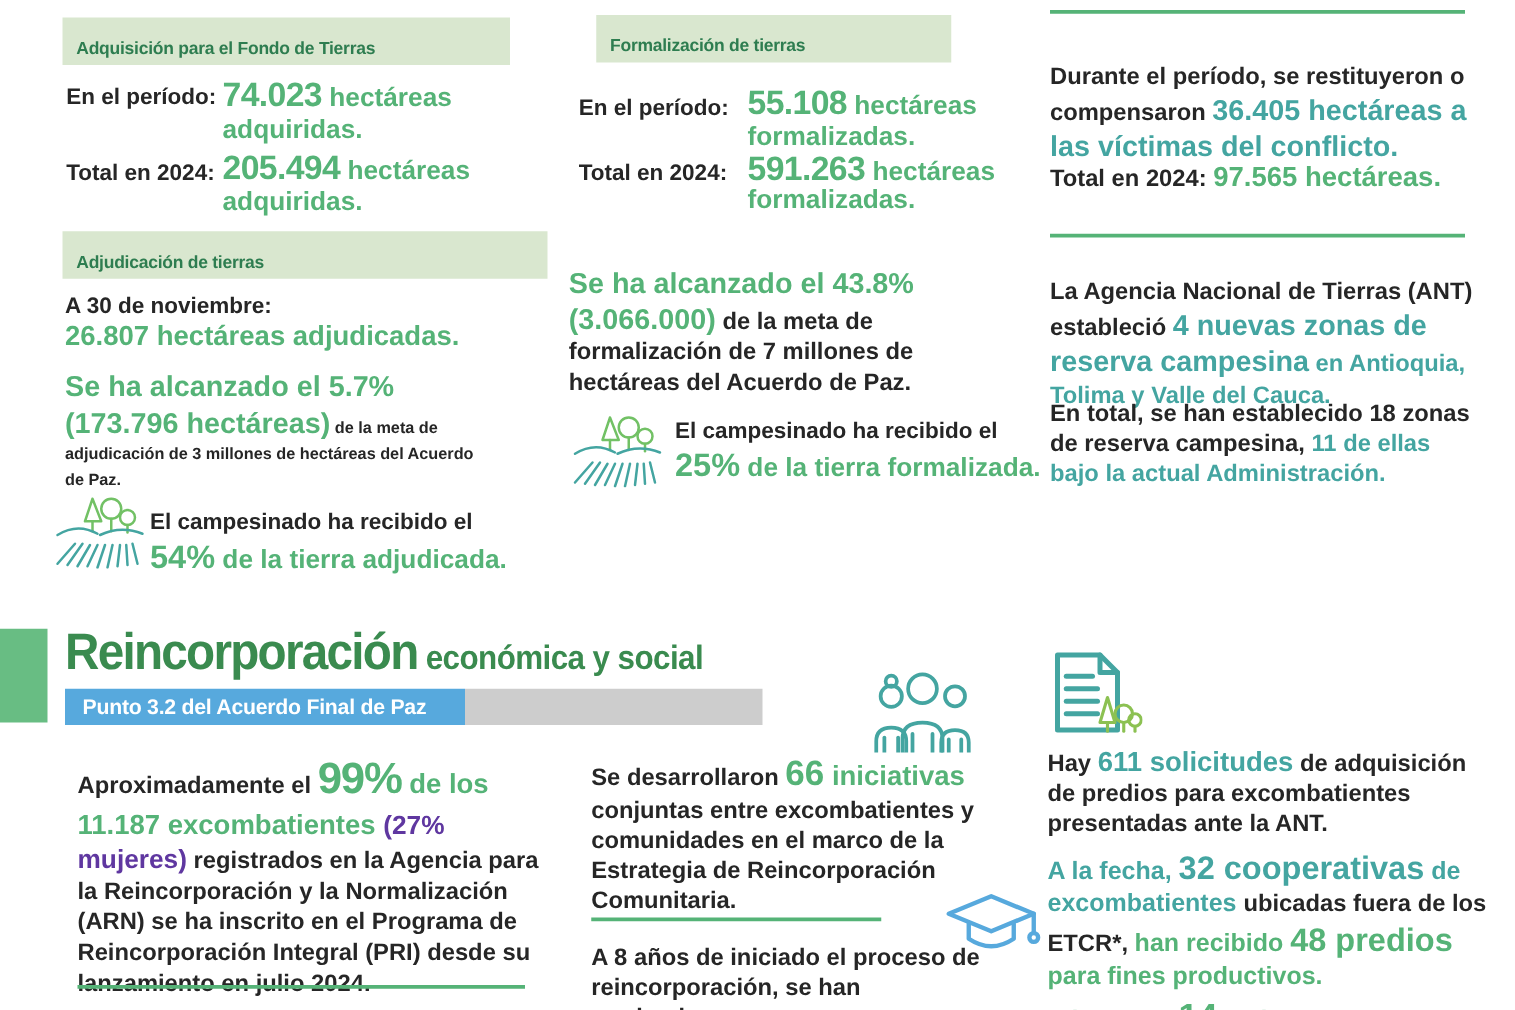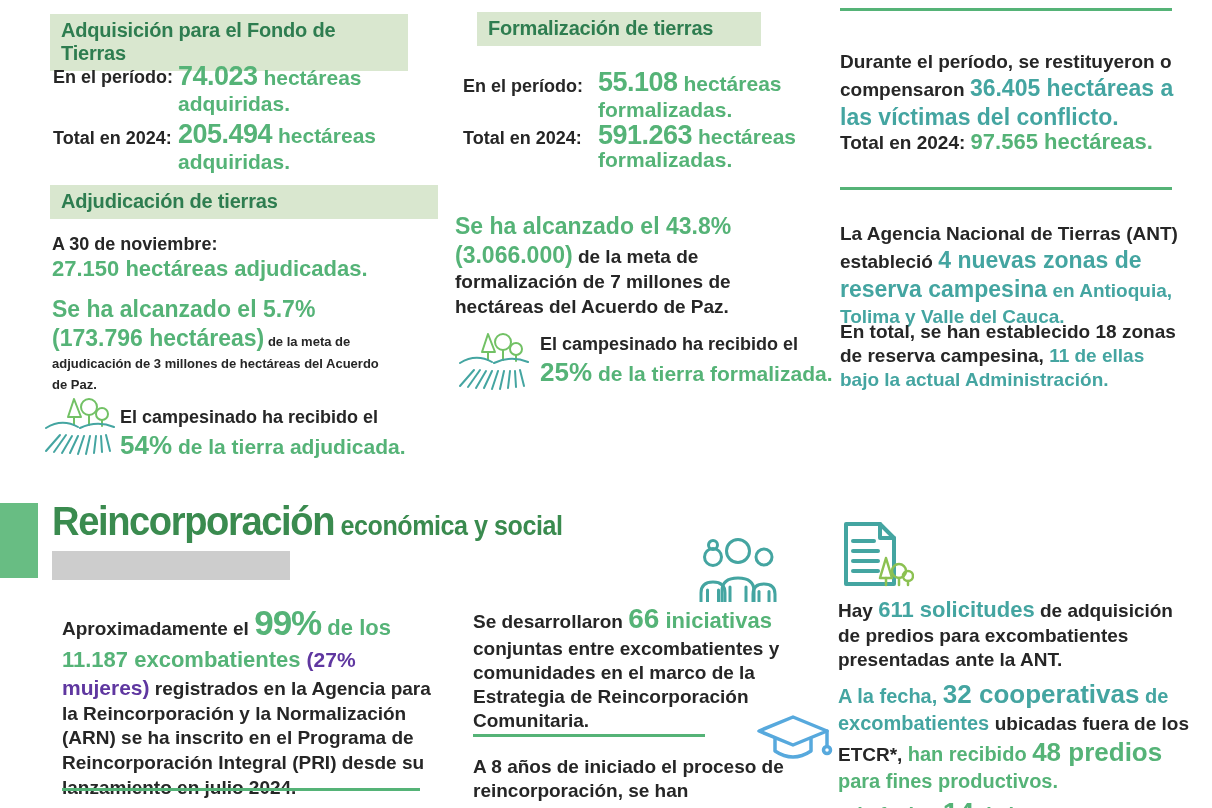--- a/index.html
+++ b/index.html
@@ -21,22 +21,22 @@
     overflow:hidden;
     background:#ffffff;
     font-family:"Liberation Sans","DejaVu Sans",sans-serif;
     font-weight:bold;
     color:var(--ink);
   }
   .abs{position:absolute;}
   .hbox{
     background:var(--lightbg);
     color:var(--darkgreen);
-    font-size:20px;
-    padding:5px 11px 6px 11px;
+    font-size:14px;
+    padding:16px 11px 6px 11px;
     letter-spacing:-0.2px;
   }
   .lbl{font-size:18px;color:var(--ink);}
   .bignum{font-size:27px;color:var(--green);letter-spacing:-0.5px;}
   .valtxt{font-size:21px;color:var(--green);}
   .g{color:var(--green);}
   .t{color:var(--teal);margin-top:48px;}
   .p{color:var(--purple);}
   .k{color:var(--ink);}
   .para{line-height:1.27;}
@@ -67,21 +67,21 @@
 <div class="abs lbl" style="left:53px;top:128px;">Total en 2024:</div>
 <div class="abs para" style="left:178px;top:120px;width:250px;line-height:1.1;">
   <span class="bignum">205.494</span><span class="valtxt"> hectáreas adquiridas.</span>
 </div>
 
 <div class="abs hbox" style="left:50px;top:185px;width:388px;">
   <span>Adjudicación de tierras</span>
 </div>
 
 <div class="abs lbl" style="left:52px;top:234px;">A 30 de noviembre:</div>
-<div class="abs g" style="left:52px;top:256px;font-size:22px;">27.150 hectáreas adjudicadas.</div>
+<div class="abs g" style="left:52px;top:256px;font-size:22px;">26.807 hectáreas adjudicadas.</div>
 
 <div class="abs para" style="left:52px;top:295px;width:345px;">
   <span class="g" style="font-size:23px;">Se ha alcanzado el 5.7% (173.796 hectáreas)</span><span class="k" style="font-size:13px;"> de la meta de adjudicación de 3 millones de hectáreas del Acuerdo de Paz.</span>
 </div>
 
 <div class="abs" style="left:44px;top:393px;">
   <svg width="72" height="62" viewBox="0 0 72 62" fill="none">
     <g stroke="#72c165" stroke-width="2" stroke-linecap="round" stroke-linejoin="round">
       <path d="M30 6 L24 24 H37 Z"></path>
         <path d="M30 24 v8"></path>
@@ -178,20 +178,23 @@
   <span class="k" style="font-size:19px;">En total, se han establecido 18 zonas de reserva campesina, </span><span class="t" style="font-size:19px;">11 de ellas bajo la actual Administración.</span>
 </div>
 
 <div class="abs" style="left:0;top:503px;width:38px;height:75px;background:var(--tab);"></div>
 
 <div class="abs title-wrap" style="left:52px;top:498px;">
   <span class="title-main">Reincorporación</span><span class="title-sub"> económica y social</span>
 </div>
 
 <div class="abs" style="left:52px;top:551px;display:flex;">
+  <div class="badge" style="width:320px;">
+    <span>Punto 3.2 del Acuerdo Final de Paz</span>
+  </div>
   <div class="graybar" style="width:238px;"></div>
 </div>
 
 <div class="abs para" style="left:62px;top:600px;width:385px;line-height:1.3;">
   <span class="k" style="font-size:19px;">Aproximadamente el </span><span class="g" style="font-size:35px;letter-spacing:-1px;">99%</span><span class="g" style="font-size:22px;"> de los 11.187 excombatientes </span><span class="p" style="font-size:21px;">(27% mujeres)</span><span class="k" style="font-size:19px;"> registrados en la Agencia para la Reincorporación y la Normalización (ARN) se ha inscrito en el Programa de Reincorporación Integral (PRI) desde su lanzamiento en julio 2024.</span>
 </div>
 <div class="abs hline" style="left:62px;top:788px;width:358px;"></div>
 
 <div class="abs" style="left:693px;top:536px;">
   <svg width="84" height="66" viewBox="0 0 84 66" fill="none" stroke="#44a5a1" stroke-width="3" stroke-linecap="round" stroke-linejoin="round">

